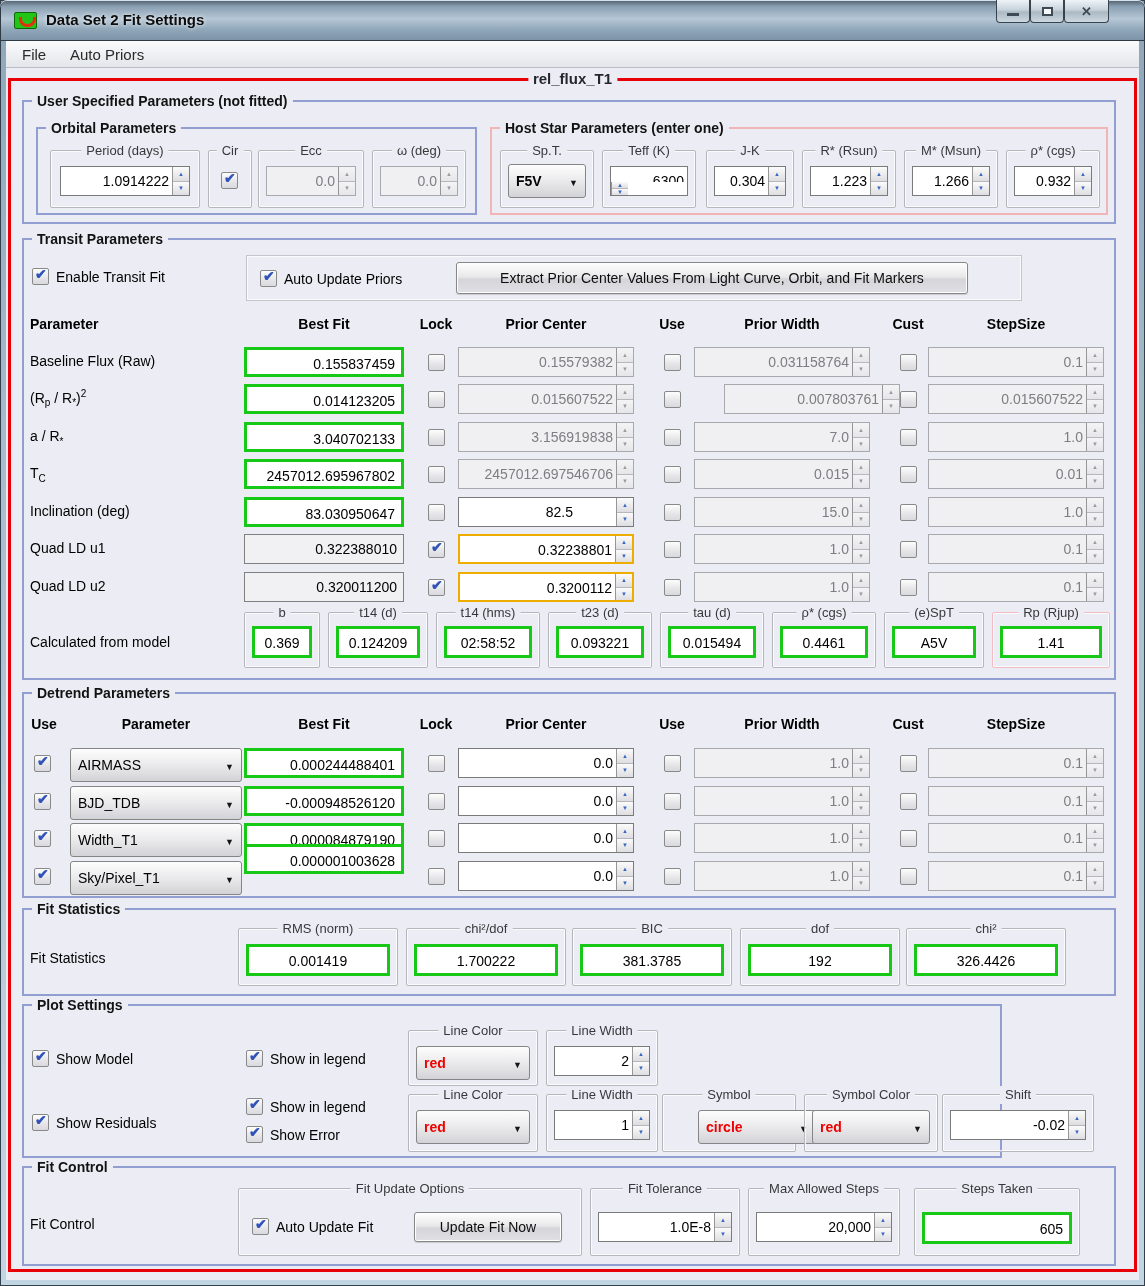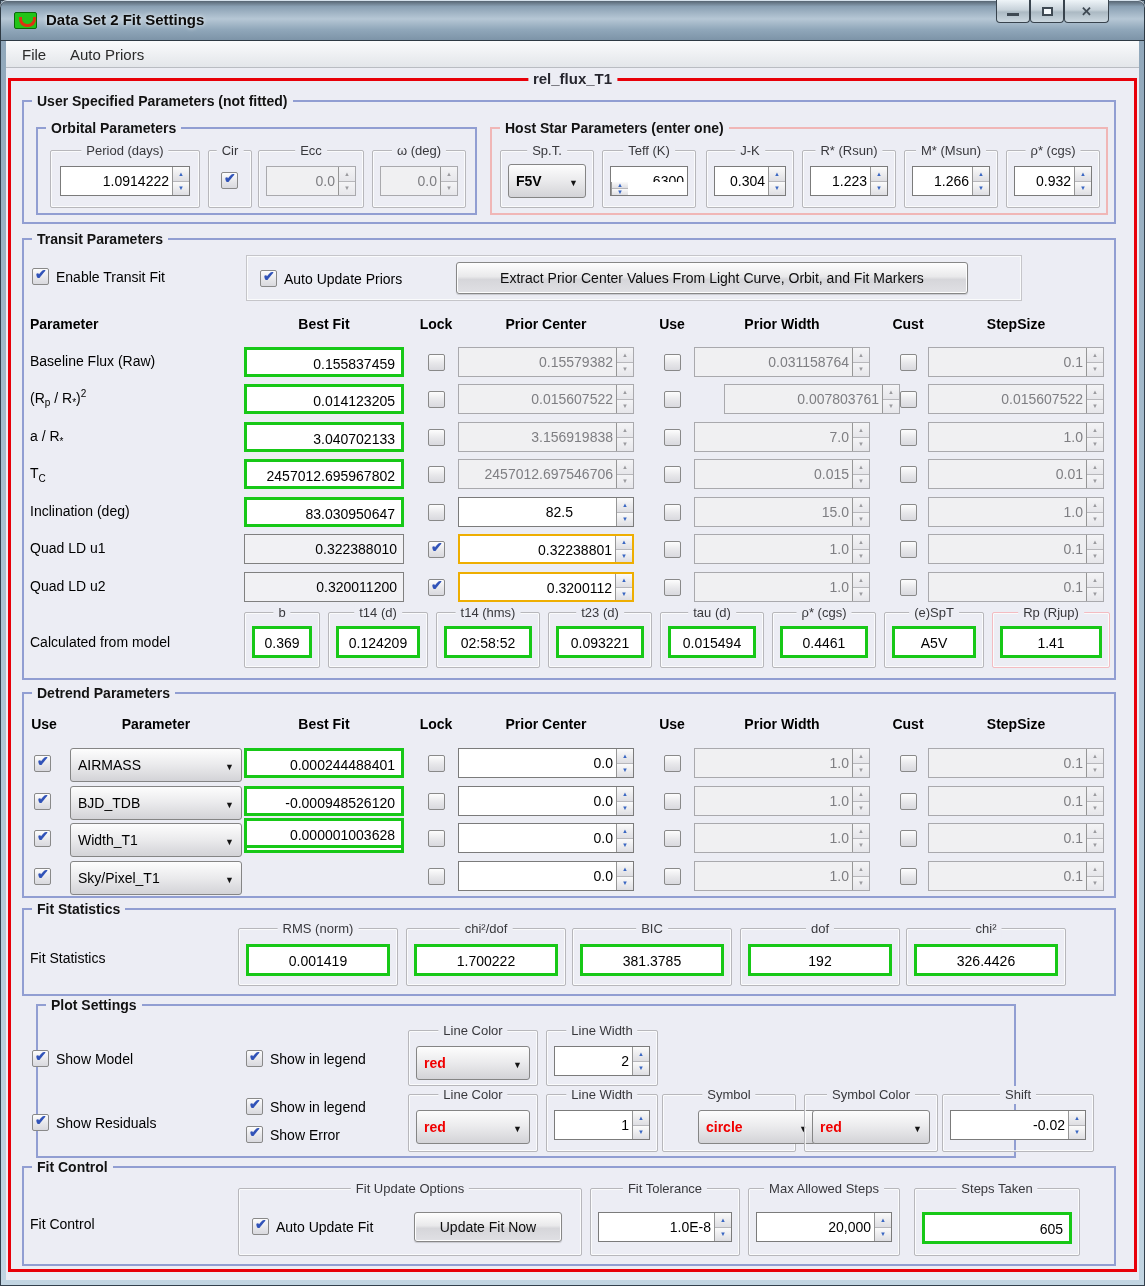--- a/index.html
+++ b/index.html
@@ -540,21 +540,21 @@
         <span class="sbtn up"></span>
         <span class="sbtn dn"></span>
       </span>
     </div>
 
   <span class="cb checked" style="left:34px;top:868px;"></span>
   <div class="combo" style="left:70px;top:861px;width:172px;">
       <span class="cval">Sky/Pixel_T1</span>
       <span class="carr"></span>
     </div>
-  <div class="vb green" style="left:244px;top:818px;width:160px;">0.000001003628</div>
+  <div class="vb green" style="left:244px;top:844px;width:160px;">0.000001003628</div>
   <span class="cb" style="left:428px;top:868px;"></span>
   <div class="spin" style="left:458px;top:861px;width:176px;">
       <span class="sval">0.0</span>
       <span class="sbtns">
         <span class="sbtn up"></span>
         <span class="sbtn dn"></span>
       </span>
     </div>
   <span class="cb" style="left:664px;top:868px;"></span>
   <div class="spin disabled" style="left:694px;top:861px;width:176px;">
@@ -591,21 +591,21 @@
   <div class="vb green center" style="left:580px;top:944px;width:144px;height:32px;">381.3785</div>
   <div class="grp small" style="left:740px;top:928px;width:160px;height:58px;">
       <span class="glab">dof</span>
     </div>
   <div class="vb green center" style="left:748px;top:944px;width:144px;height:32px;">192</div>
   <div class="grp small" style="left:906px;top:928px;width:160px;height:58px;">
       <span class="glab">chi²</span>
     </div>
   <div class="vb green center" style="left:914px;top:944px;width:144px;height:32px;">326.4426</div>
 
-  <div class="grp" style="left:36px;top:1004px;width:980px;height:154px;">
+  <div class="grp" style="left:22px;top:1004px;width:980px;height:154px;">
     <span class="glab">Plot Settings</span>
   </div>
   <span class="cb checked" style="left:32px;top:1050px;"></span>
   <span class="txt" style="left:56px;top:1051px;">Show Model</span>
   <span class="cb checked" style="left:246px;top:1050px;"></span>
   <span class="txt" style="left:270px;top:1051px;">Show in legend</span>
   <div class="grp small" style="left:408px;top:1030px;width:130px;height:56px;">
       <span class="glab">Line Color</span>
     </div>
   <div class="combo redtext" style="left:416px;top:1046px;width:114px;">

